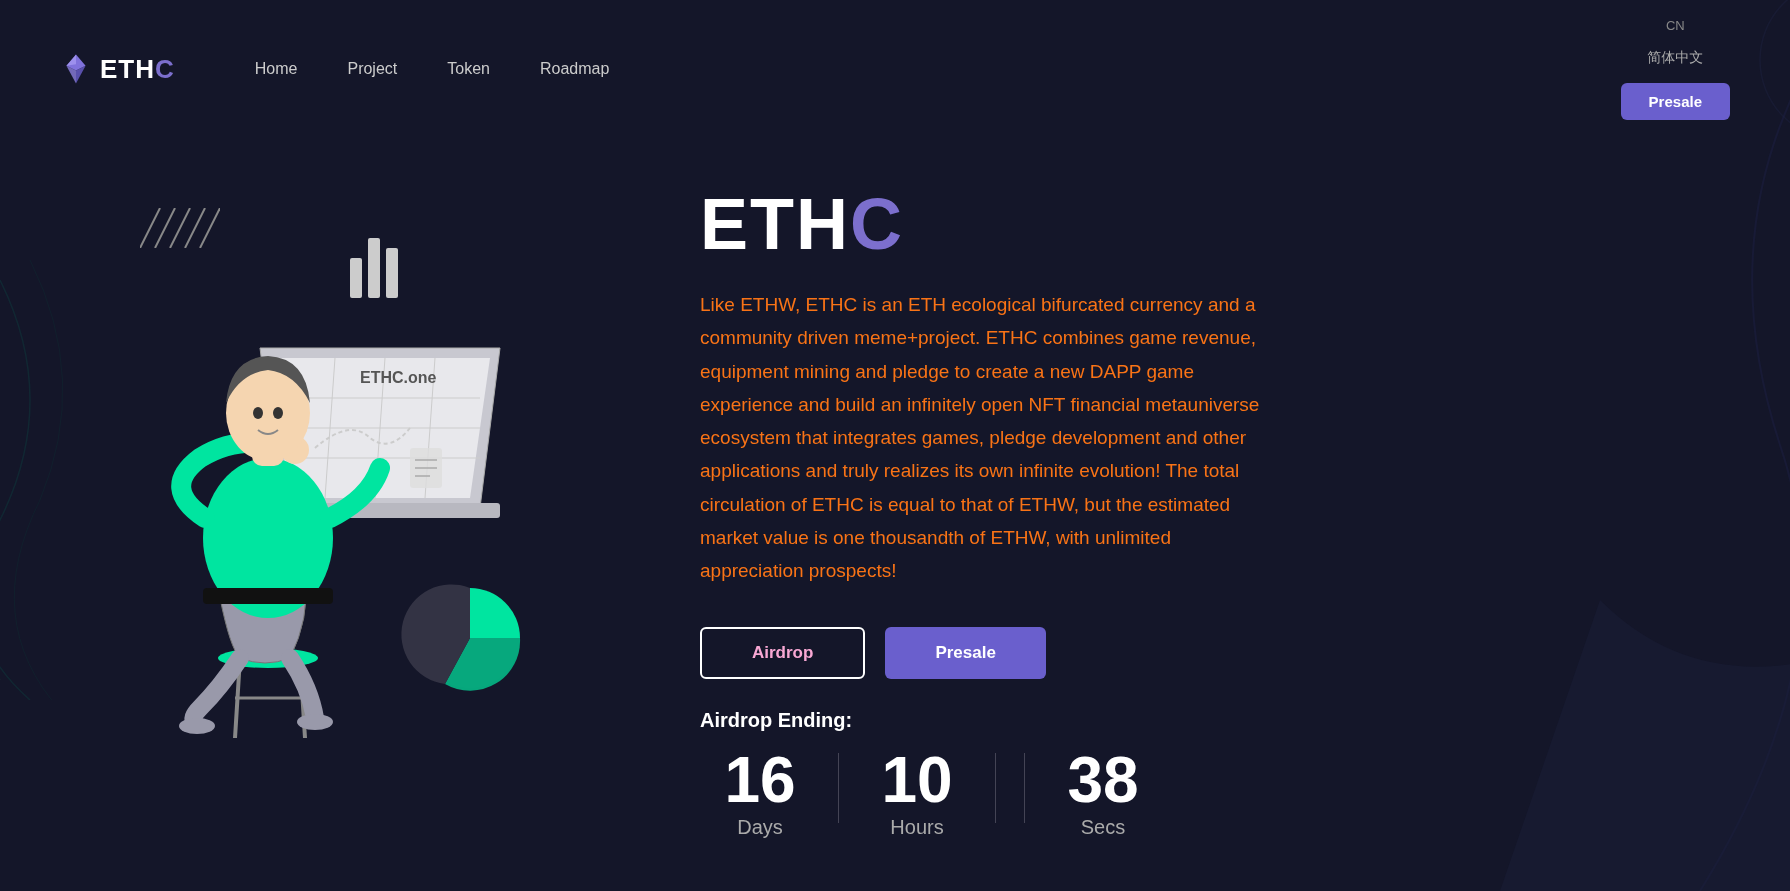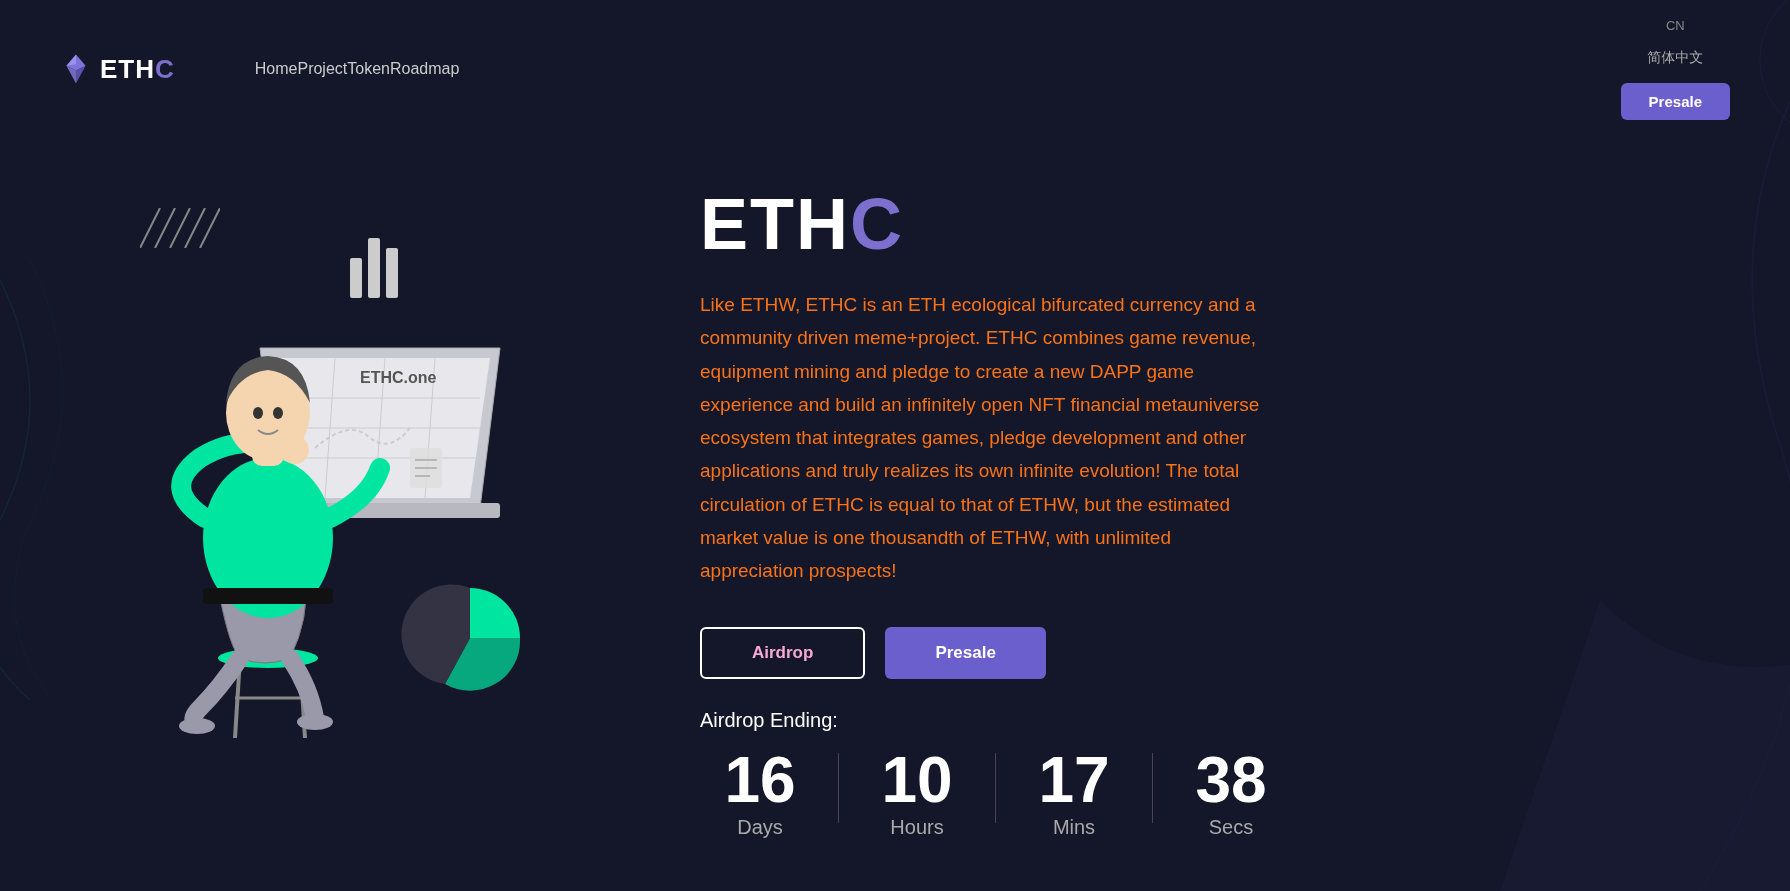--- a/index.html
+++ b/index.html
@@ -67,20 +67,21 @@
       color: #ffffff;
       letter-spacing: 1px;
     }
 
     .logo-text span.accent {
       color: #7c6fcd;
     }
 
     .nav-links {
       display: flex;
+      gap: 50px;
       list-style: none;
       flex: 1;
     }
 
     .nav-links li a {
       text-decoration: none;
       color: #cccccc;
       font-size: 16px;
       font-weight: 400;
     }
@@ -187,21 +188,21 @@
       cursor: pointer;
     }
 
     
     .countdown-section {
       margin-top: 10px;
     }
 
     .countdown-label {
       font-size: 20px;
-      font-weight: 400;
+      font-weight: 700;
       color: #ffffff;
       margin-bottom: 16px;
     }
 
     .countdown-timer {
       display: flex;
       align-items: flex-start;
       gap: 8px;
     }
 
@@ -385,24 +386,20 @@
         <div class="countdown-unit">
           <span class="countdown-number">16</span>
           <span class="countdown-text">Days</span>
         </div>
         <div class="countdown-divider"></div>
         <div class="countdown-unit">
           <span class="countdown-number">10</span>
           <span class="countdown-text">Hours</span>
         </div>
         <div class="countdown-divider"></div>
-        <div class="countdown-unit">
-          <span class="countdown-number">17</span>
-          <span class="countdown-text">Mins</span>
-        </div>
         <div class="countdown-divider"></div>
         <div class="countdown-unit">
           <span class="countdown-number">38</span>
           <span class="countdown-text">Secs</span>
         </div>
       </div>
     </div>
   </div>
 </div>
 

